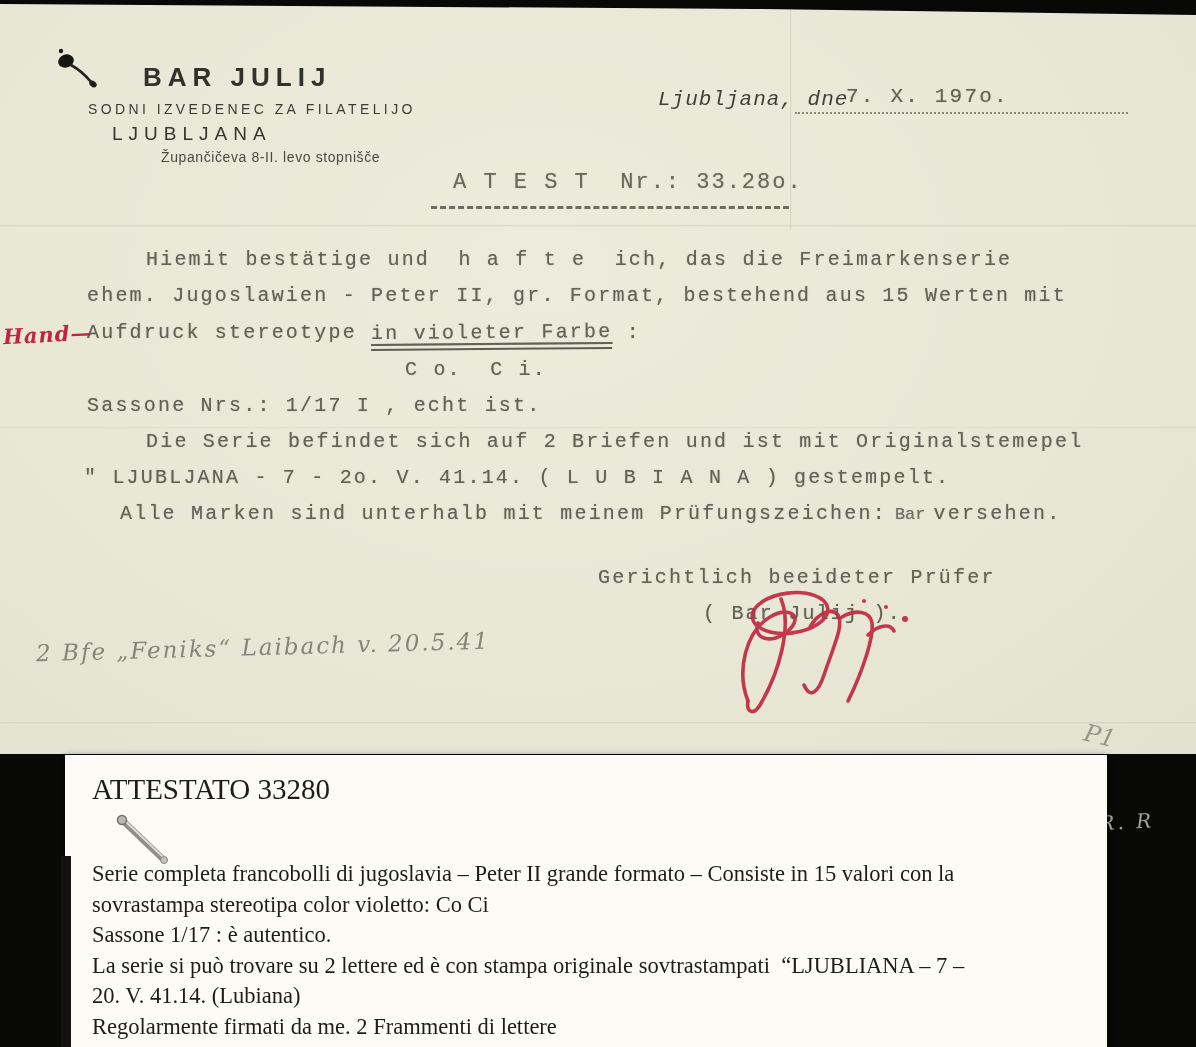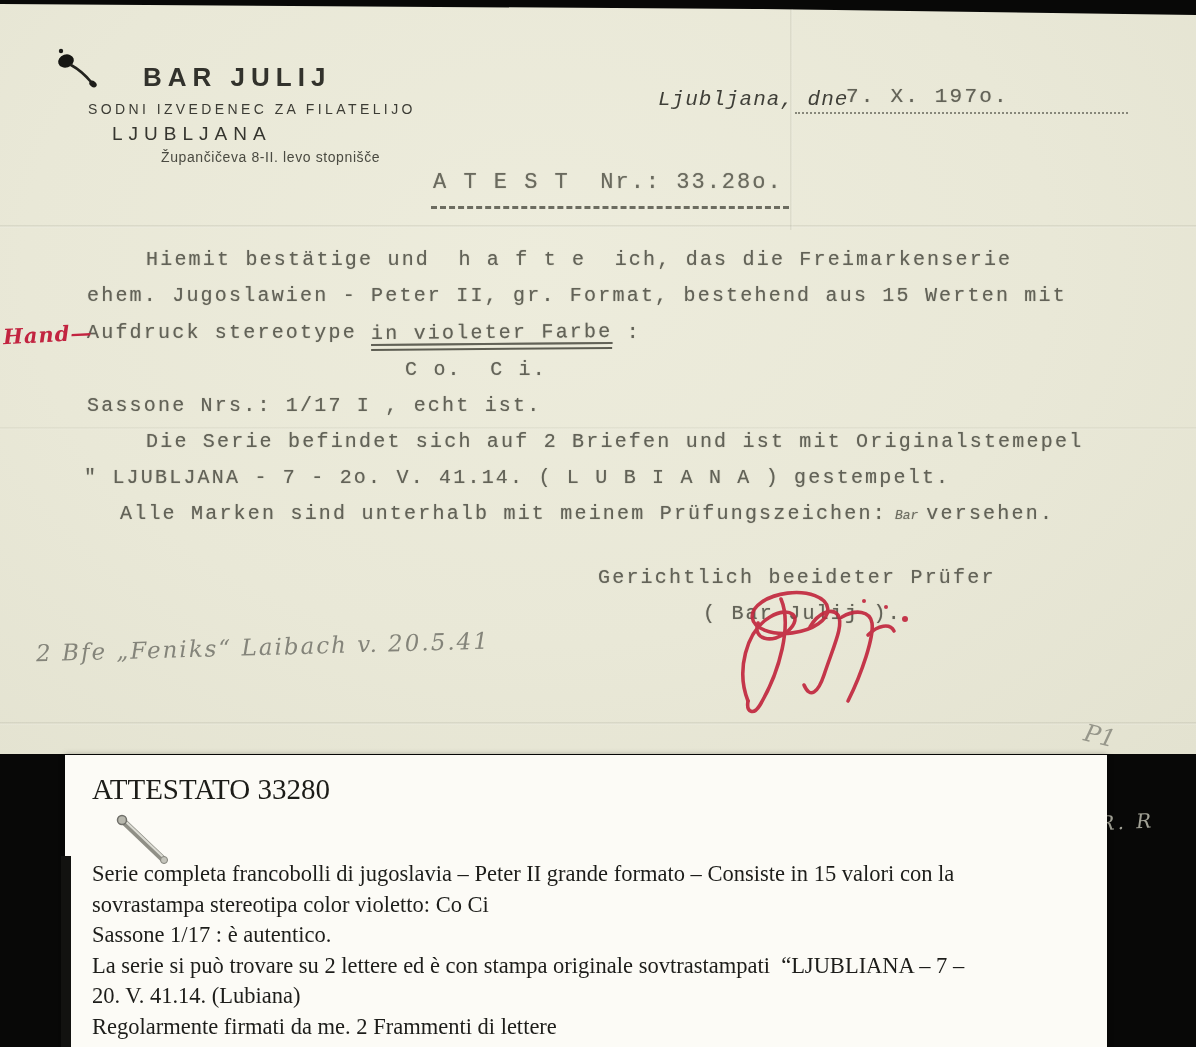--- a/index.html
+++ b/index.html
@@ -28,25 +28,25 @@
   .lh-city{left:112px;top:123px;font-size:19px;letter-spacing:6px;color:#35352f;text-align:center;}
   .lh-addr{left:113px;top:149px;font-size:14px;letter-spacing:.6px;color:#4a4a41;margin-left:48px;}
 
   
   .tw{
     position:absolute;font-family:"Liberation Mono",monospace;
     font-size:20px;line-height:26px;letter-spacing:2.2px;color:#626257;
     white-space:pre;text-shadow:0 0 1px rgba(98,98,87,.55);
   }
   .tw-date{font-size:21px;}
-  .tw-title{font-size:22px;letter-spacing:2px;color:#6a6a5e;}
+  .tw-title{font-size:22px;letter-spacing:2px;color:#6a6a5e;margin-left:20px;}
   .u-hand{border-bottom:2px solid #5d5d52;padding-bottom:2px;
     text-decoration:underline;text-underline-offset:5px;text-decoration-thickness:1.5px;
     display:inline-block;transform:rotate(-.5deg);}
-  .bar-mark{font-size:13px;letter-spacing:0;color:#6e6e62;font-style:italic;padding:0 8px;}
+  .bar-mark{font-size:17px;letter-spacing:0;color:#6e6e62;padding:0 8px;}
 
   .rule-dotted{position:absolute;border-bottom:2.5px dotted #87877a;}
   .rule-dashed{position:absolute;border-bottom:3.5px dashed #6c6c60;}
 
   
   .printed-italic{position:absolute;font-family:Liberation Mono, monospace;
     font-style:italic;font-size:21px;color:#3f3f38;letter-spacing:1px;}
 
   
   .pencil{position:absolute;font-family:"DejaVu Serif",serif;font-style:italic;

